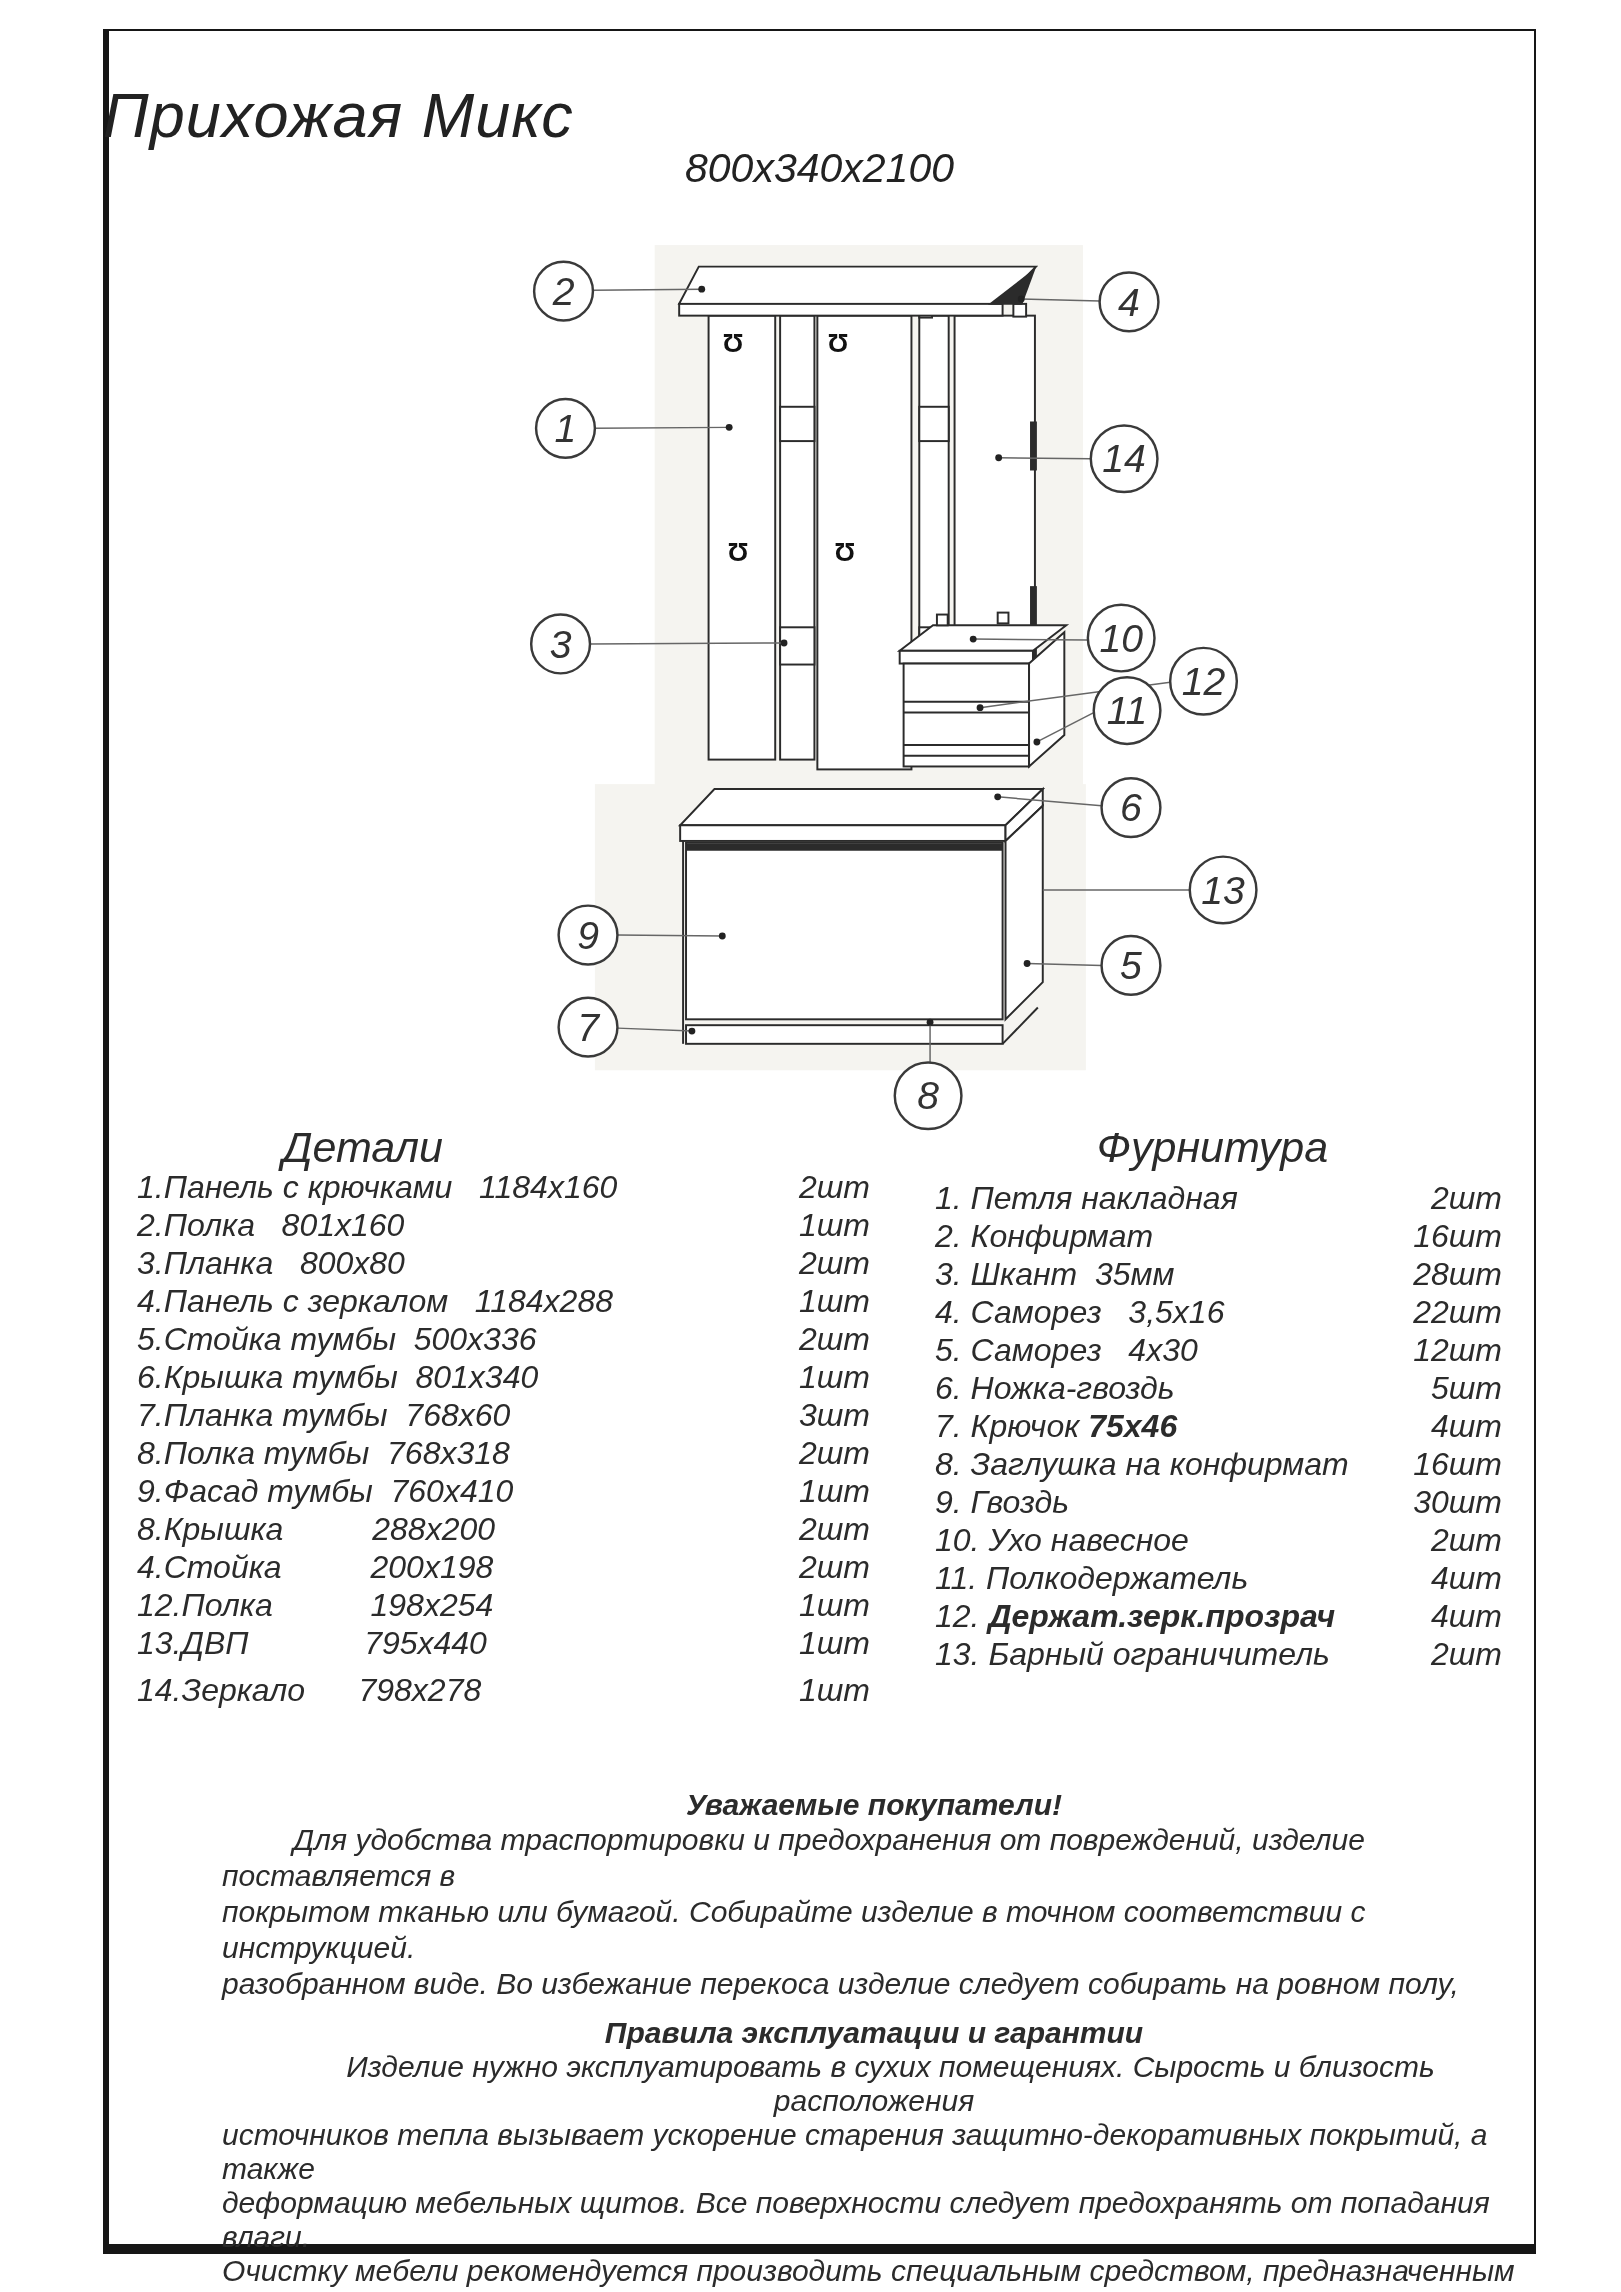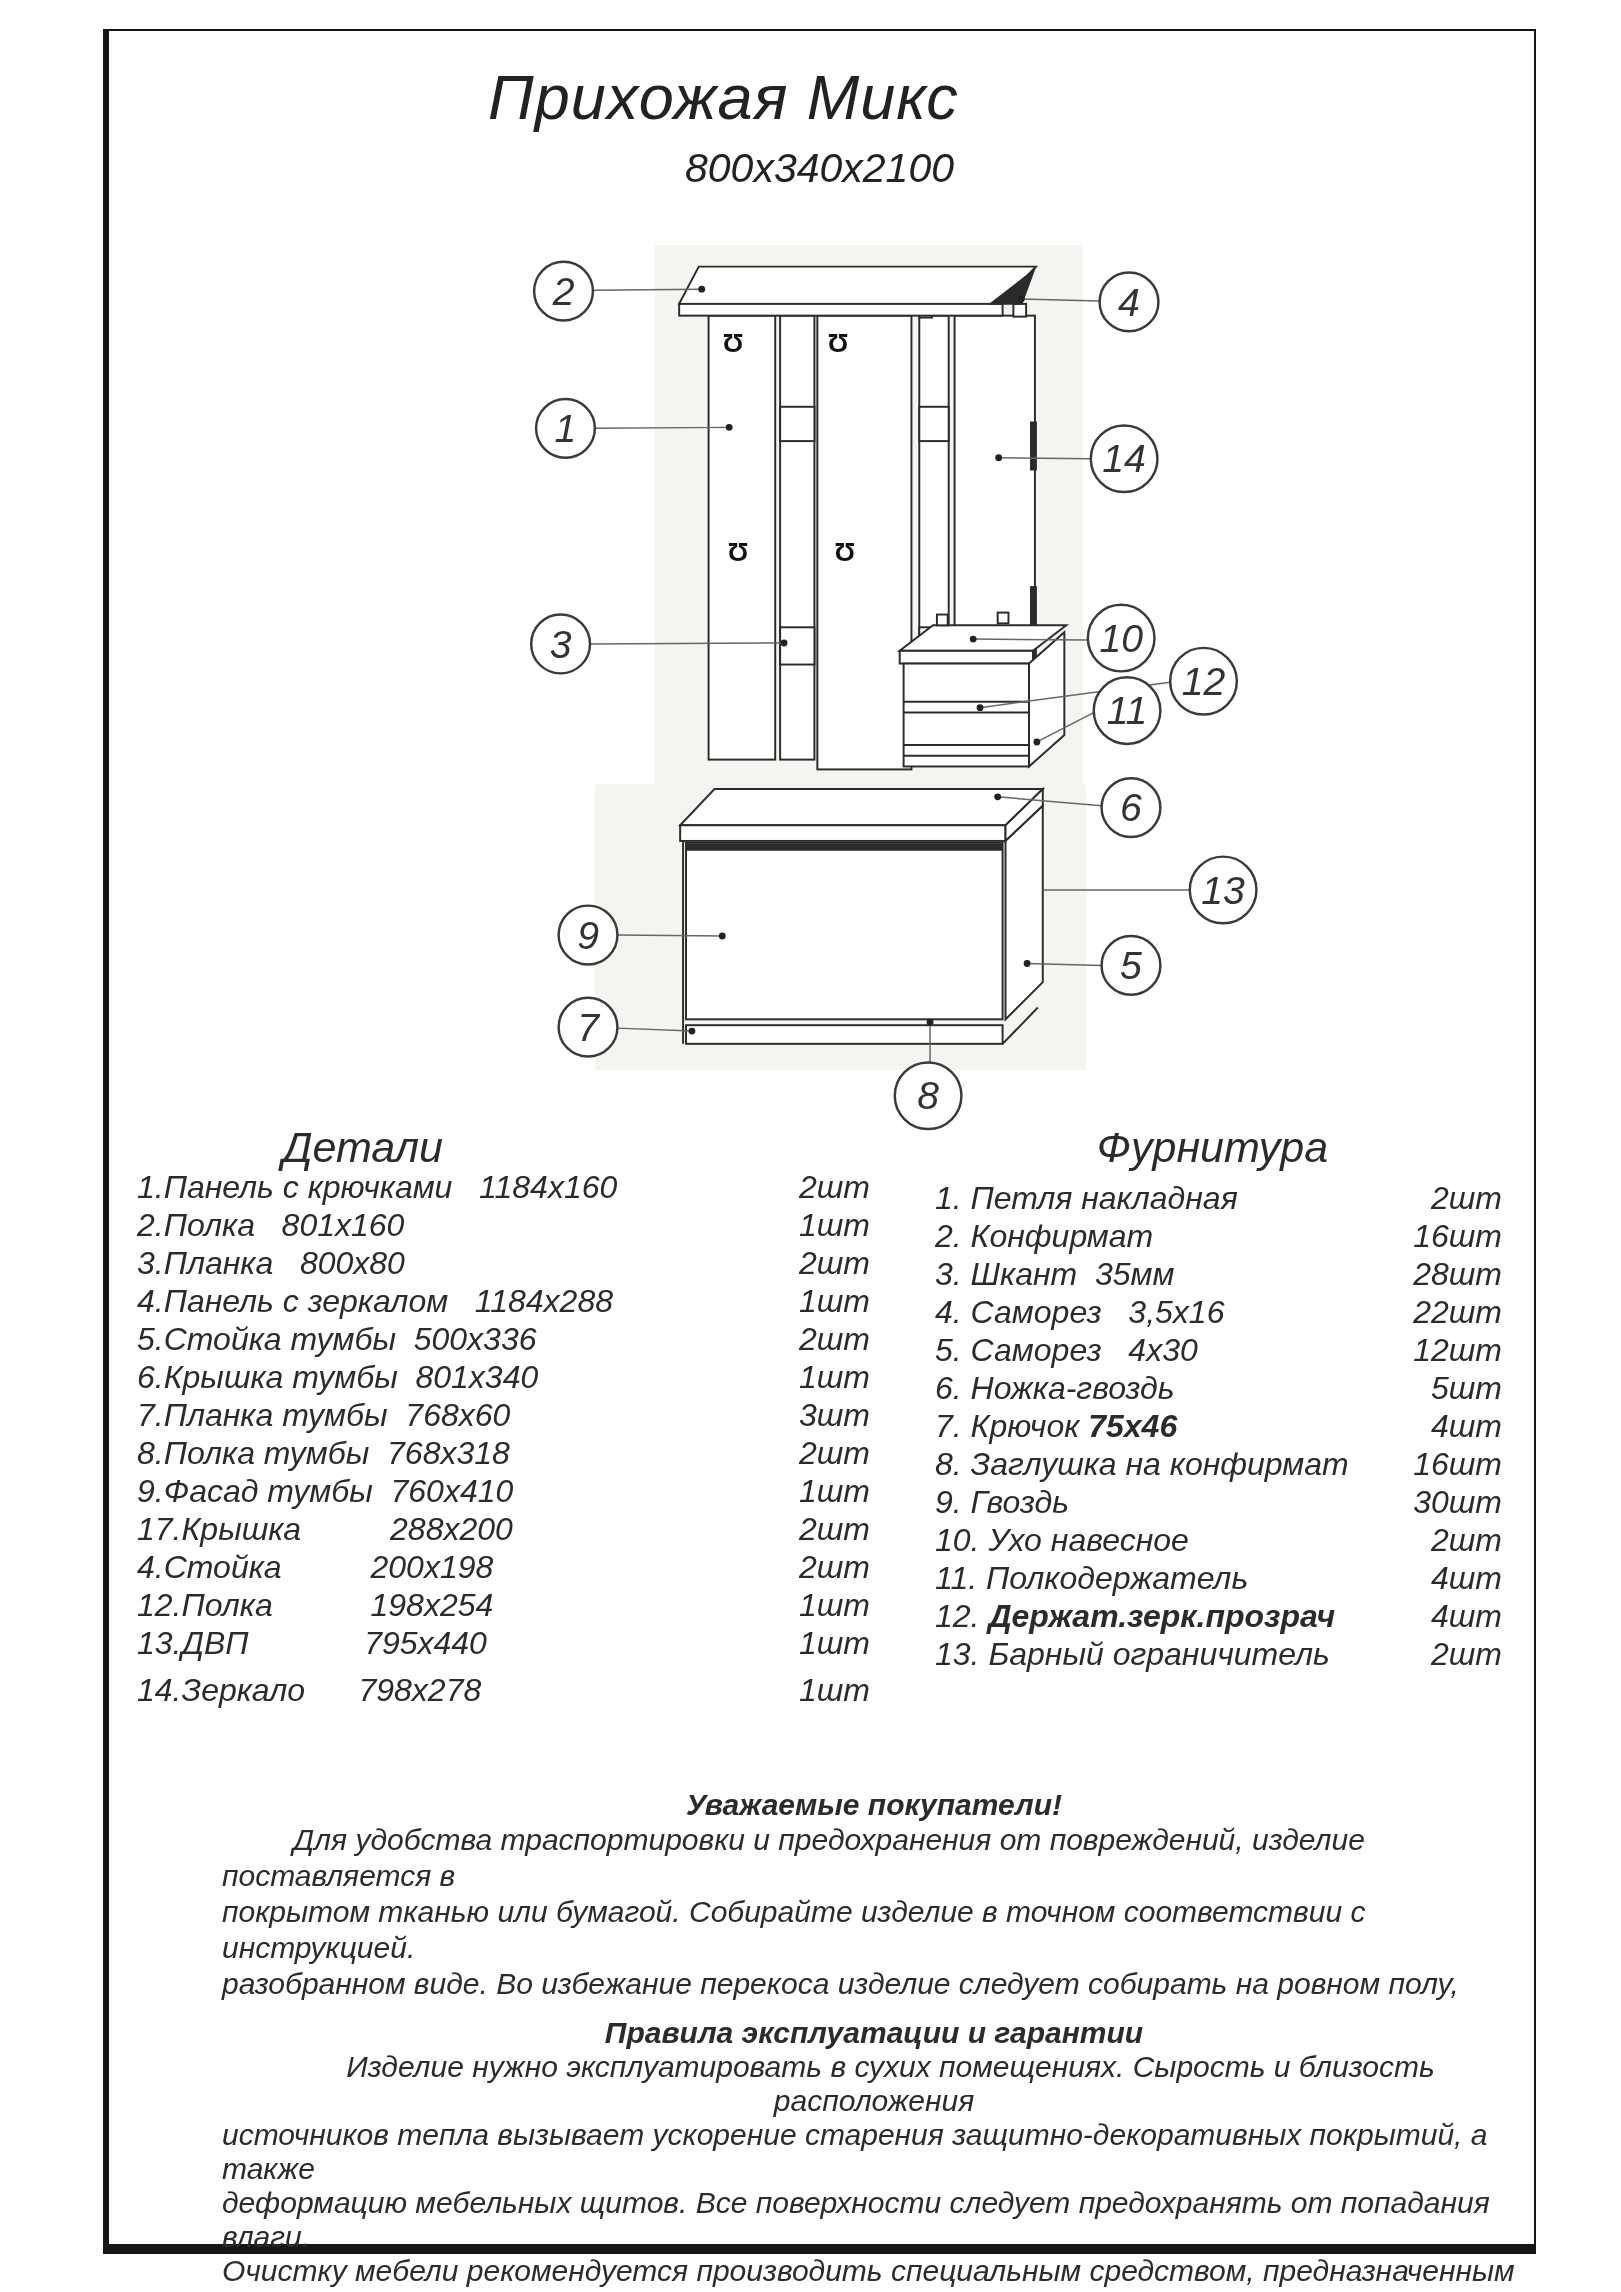--- a/index.html
+++ b/index.html
@@ -1,20 +1,20 @@
 <!DOCTYPE html>
 <html><head>
 <meta charset="utf-8">
 <style>
   html,body{margin:0;padding:0;width:1621px;height:2293px;background:#ffffff;overflow:hidden;}
   body{font-family:"Liberation Sans", sans-serif;color:#2b2b2b;position:relative;}
   .frame{position:absolute;left:103px;top:29px;width:1433px;height:2225px;
          border-left:6.9px solid #161616;border-top:2.9px solid #161616;
          border-right:2.9px solid #161616;border-bottom:10.8px solid #161616;box-sizing:border-box;}
-  .title{position:absolute;left:103px;top:61px;width:1241px;text-align:center;
+  .title{position:absolute;left:103px;top:79px;width:1241px;
          font-size:63px;font-style:italic;font-weight:300;letter-spacing:1px;color:#222;}
   .subtitle{position:absolute;left:103px;top:145px;width:1433px;text-align:center;
          font-size:41px;font-style:italic;font-weight:300;color:#222;}
   svg.diagram{position:absolute;left:0;top:0;pointer-events:none;}
   .callout-num{font-size:40px;font-style:italic;fill:#333;}
   .list{position:absolute;font-size:32px;font-style:italic;color:#2b2b2b;}
   .list-head{position:absolute;font-size:43px;font-style:italic;text-align:center;color:#2b2b2b;}
   .lrow{display:flex;justify-content:space-between;height:38px;line-height:38px;}
   .lrow .itext{white-space:pre;}
   .lrow .ibold{white-space:pre;font-weight:bold;}
@@ -229,21 +229,21 @@
     </div>
   <div class="lrow">
       <span class="itext">8.Полка тумбы  768x318</span>
       <span class="qty">2шт</span>
     </div>
   <div class="lrow">
       <span class="itext">9.Фасад тумбы  760x410</span>
       <span class="qty">1шт</span>
     </div>
   <div class="lrow">
-      <span class="itext">17.Крышка          288x200</span>
+      <span class="itext">8.Крышка          288x200</span>
       <span class="qty">2шт</span>
     </div>
   <div class="lrow">
       <span class="itext">4.Стойка          200x198</span>
       <span class="qty">2шт</span>
     </div>
   <div class="lrow">
       <span class="itext">12.Полка           198x254</span>
       <span class="qty">1шт</span>
     </div>

